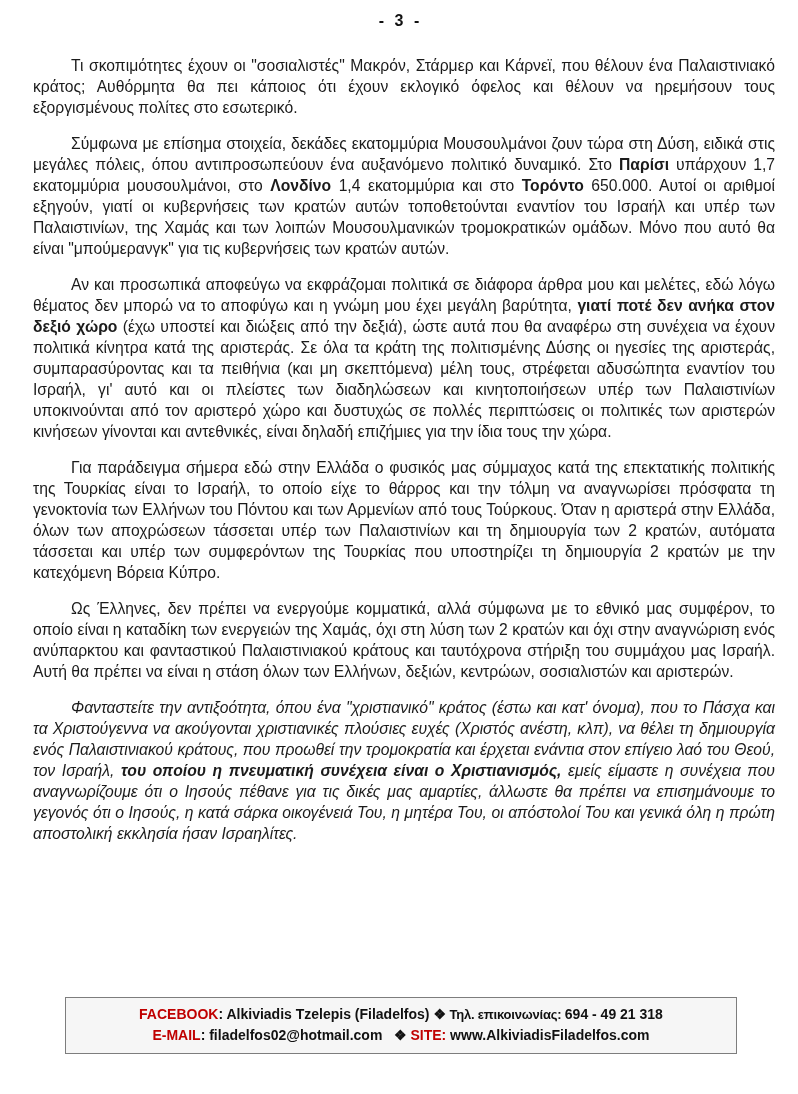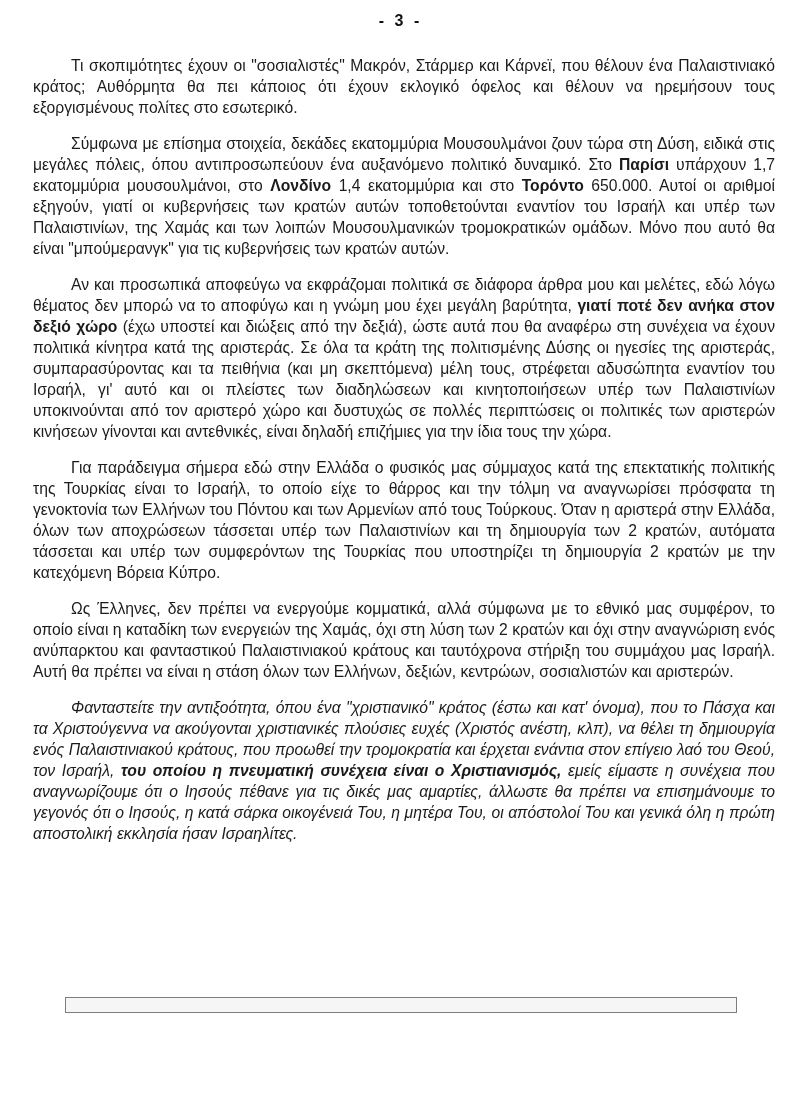--- a/index.html
+++ b/index.html
@@ -63,15 +63,17 @@
   <div class="content">
     <p class="body"><span>Τι σκοπιμότητες έχουν οι "σοσιαλιστές" Μακρόν, Στάρμερ και Κάρνεϊ, που θέλουν ένα Παλαιστινιακό κράτος; Αυθόρμητα θα πει κάποιος ότι έχουν εκλογικό όφελος και θέλουν να ηρεμήσουν τους εξοργισμένους πολίτες στο εσωτερικό.</span></p>
     <p class="body"><span>Σύμφωνα με επίσημα στοιχεία, δεκάδες εκατομμύρια Μουσουλμάνοι ζουν τώρα στη Δύση, ειδικά στις μεγάλες πόλεις, όπου αντιπροσωπεύουν ένα αυξανόμενο πολιτικό δυναμικό. Στο </span><span class="b">Παρίσι</span><span> υπάρχουν 1,7 εκατομμύρια μουσουλμάνοι, στο </span><span class="b">Λονδίνο</span><span> 1,4 εκατομμύρια και στο </span><span class="b">Τορόντο</span><span> 650.000. Αυτοί οι αριθμοί εξηγούν, γιατί οι κυβερνήσεις των κρατών αυτών τοποθετούνται εναντίον του Ισραήλ και υπέρ των Παλαιστινίων, της Χαμάς και των λοιπών Μουσουλμανικών τρομοκρατικών ομάδων. Μόνο που αυτό θα είναι "μπούμερανγκ" για τις κυβερνήσεις των κρατών αυτών.</span></p>
     <p class="body"><span>Αν και προσωπικά αποφεύγω να εκφράζομαι πολιτικά σε διάφορα άρθρα μου και μελέτες, εδώ λόγω θέματος δεν μπορώ να το αποφύγω και η γνώμη μου έχει μεγάλη βαρύτητα, </span><span class="b">γιατί ποτέ δεν ανήκα στον δεξιό χώρο</span><span> (έχω υποστεί και διώξεις από την δεξιά), ώστε αυτά που θα αναφέρω στη συνέχεια να έχουν πολιτικά κίνητρα κατά της αριστεράς. Σε όλα τα κράτη της πολιτισμένης Δύσης οι ηγεσίες της αριστεράς, συμπαρασύροντας και τα πειθήνια (και μη σκεπτόμενα) μέλη τους, στρέφεται αδυσώπητα εναντίον του Ισραήλ, γι' αυτό και οι πλείστες των διαδηλώσεων και κινητοποιήσεων υπέρ των Παλαιστινίων υποκινούνται από τον αριστερό χώρο και δυστυχώς σε πολλές περιπτώσεις οι πολιτικές των αριστερών κινήσεων γίνονται και αντεθνικές, είναι δηλαδή επιζήμιες για την ίδια τους την χώρα.</span></p>
     <p class="body"><span>Για παράδειγμα σήμερα εδώ στην Ελλάδα ο φυσικός μας σύμμαχος κατά της επεκτατικής πολιτικής της Τουρκίας είναι το Ισραήλ, το οποίο είχε το θάρρος και την τόλμη να αναγνωρίσει πρόσφατα τη γενοκτονία των Ελλήνων του Πόντου και των Αρμενίων από τους Τούρκους. Όταν η αριστερά στην Ελλάδα, όλων των αποχρώσεων τάσσεται υπέρ των Παλαιστινίων και τη δημιουργία των 2 κρατών, αυτόματα τάσσεται και υπέρ των συμφερόντων της Τουρκίας που υποστηρίζει τη δημιουργία 2 κρατών με την κατεχόμενη Βόρεια Κύπρο.</span></p>
     <p class="body"><span>Ως Έλληνες, δεν πρέπει να ενεργούμε κομματικά, αλλά σύμφωνα με το εθνικό μας συμφέρον, το οποίο είναι η καταδίκη των ενεργειών της Χαμάς, όχι στη λύση των 2 κρατών και όχι στην αναγνώριση ενός ανύπαρκτου και φανταστικού Παλαιστινιακού κράτους και ταυτόχρονα στήριξη του συμμάχου μας Ισραήλ. Αυτή θα πρέπει να είναι η στάση όλων των Ελλήνων, δεξιών, κεντρώων, σοσιαλιστών και αριστερών.</span></p>
     <p class="body"><span>Φανταστείτε την αντιξοότητα, όπου ένα "χριστιανικό" κράτος (έστω και κατ' όνομα), που το Πάσχα και τα Χριστούγεννα να ακούγονται χριστιανικές πλούσιες ευχές (Χριστός ανέστη, κλπ), να θέλει τη δημιουργία ενός Παλαιστινιακού κράτους, που προωθεί την τρομοκρατία και έρχεται ενάντια στον επίγειο λαό του Θεού, τον Ισραήλ, </span><span class="b">του οποίου η πνευματική συνέχεια είναι ο Χριστιανισμός,</span><span> εμείς είμαστε η συνέχεια που αναγνωρίζουμε ότι ο Ιησούς πέθανε για τις δικές μας αμαρτίες, άλλωστε θα πρέπει να επισημάνουμε το γεγονός ότι ο Ιησούς, η κατά σάρκα οικογένειά Του, η μητέρα Του, οι απόστολοί Του και γενικά όλη η πρώτη αποστολική εκκλησία ήσαν Ισραηλίτες.</span></p>
   </div>
 
   <div class="footer-box">
+    <div class="fline"><span class="b red" style="color: rgb(192, 0, 0);">FACEBOOK</span><span class="b">: Alkiviadis Tzelepis (Filadelfos) </span><span class="dia">❖</span><span class="b narrow"> Τηλ. επικοινωνίας: </span><span class="b">694 - 49 21 318</span></div>
+    <div class="fline"><span class="b red" style="color: rgb(192, 0, 0);">E-MAIL</span><span class="b">: filadelfos02@hotmail.com</span><span class="dia">&nbsp;&nbsp; ❖ </span><span class="b red" style="color: rgb(192, 0, 0);">SITE:</span><span class="b"> www.AlkiviadisFiladelfos.com</span></div>
   </div>
 
 </div>
 
 </body></html>

